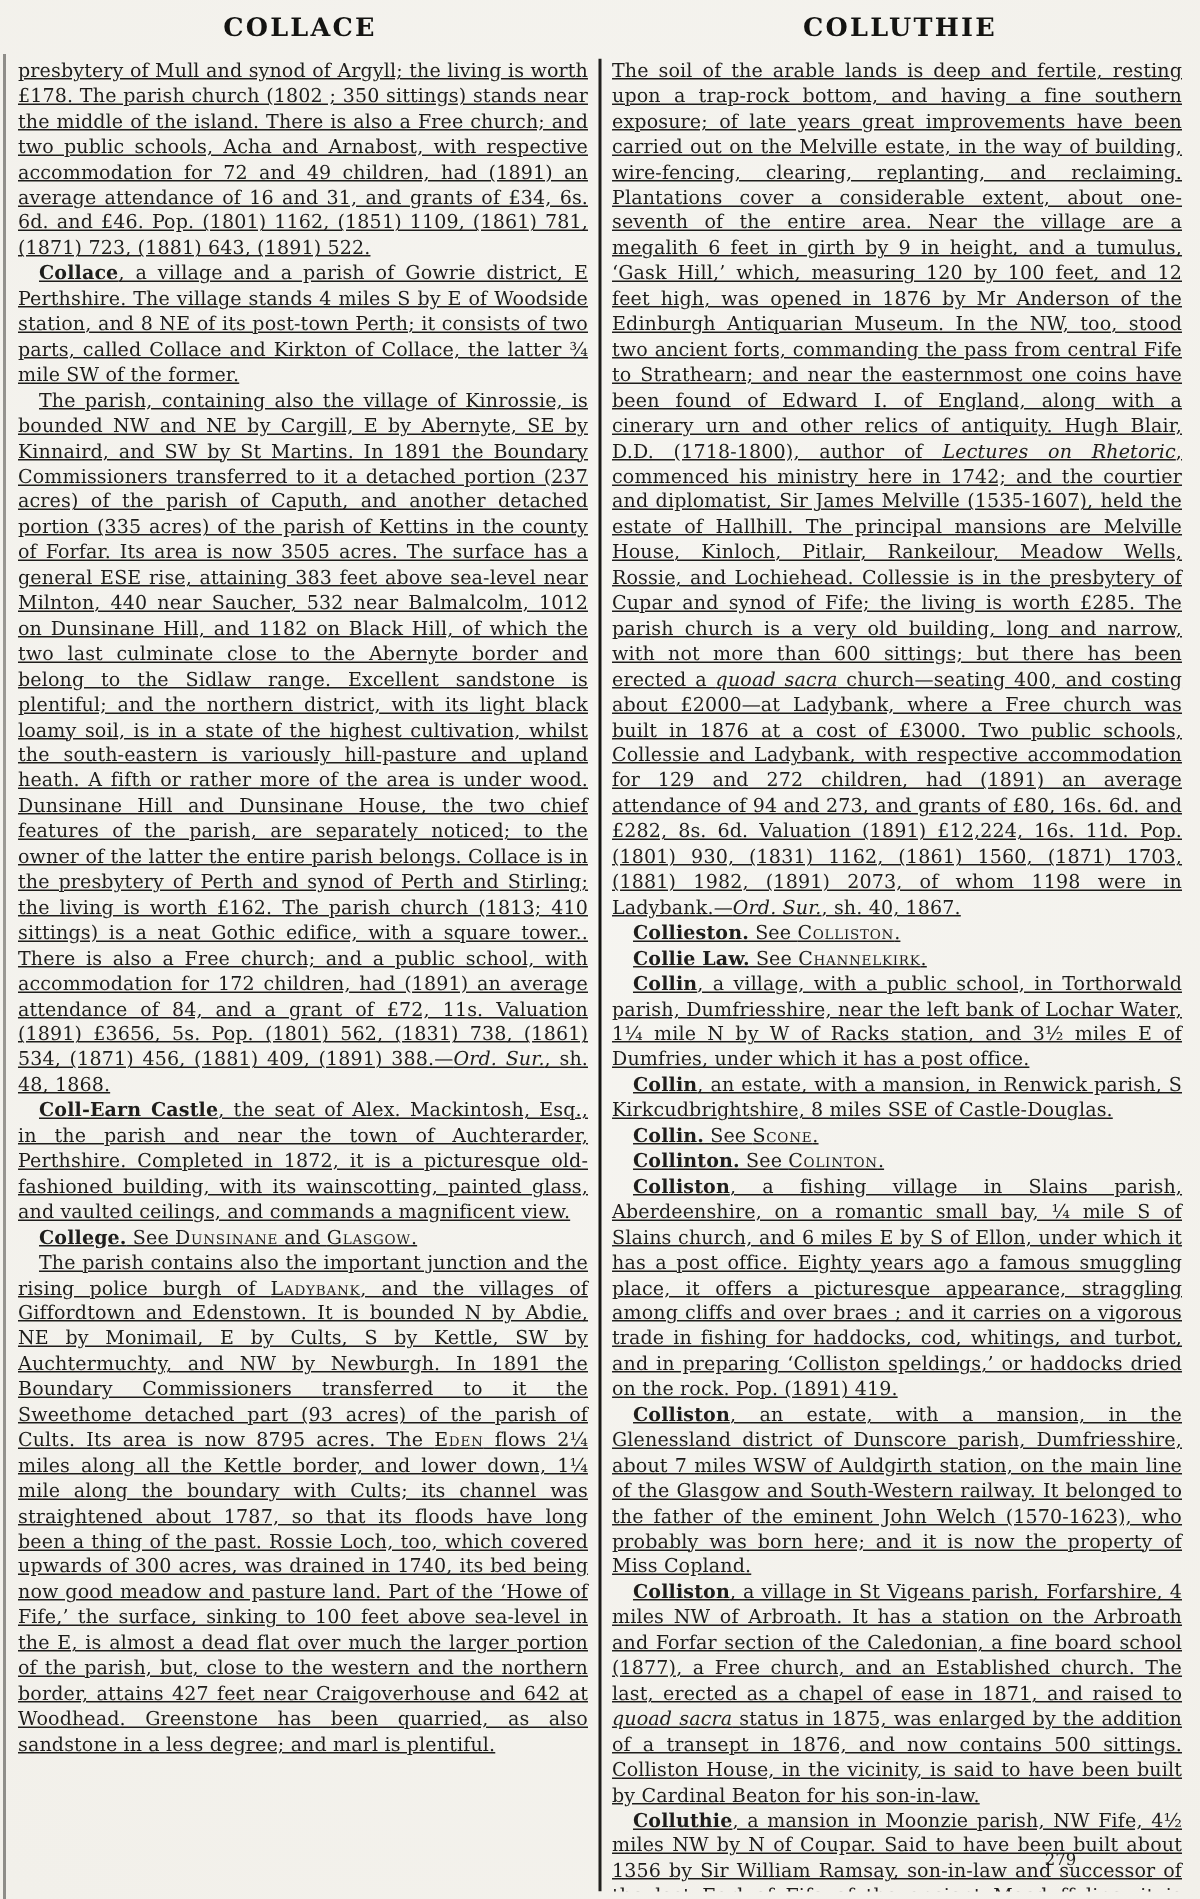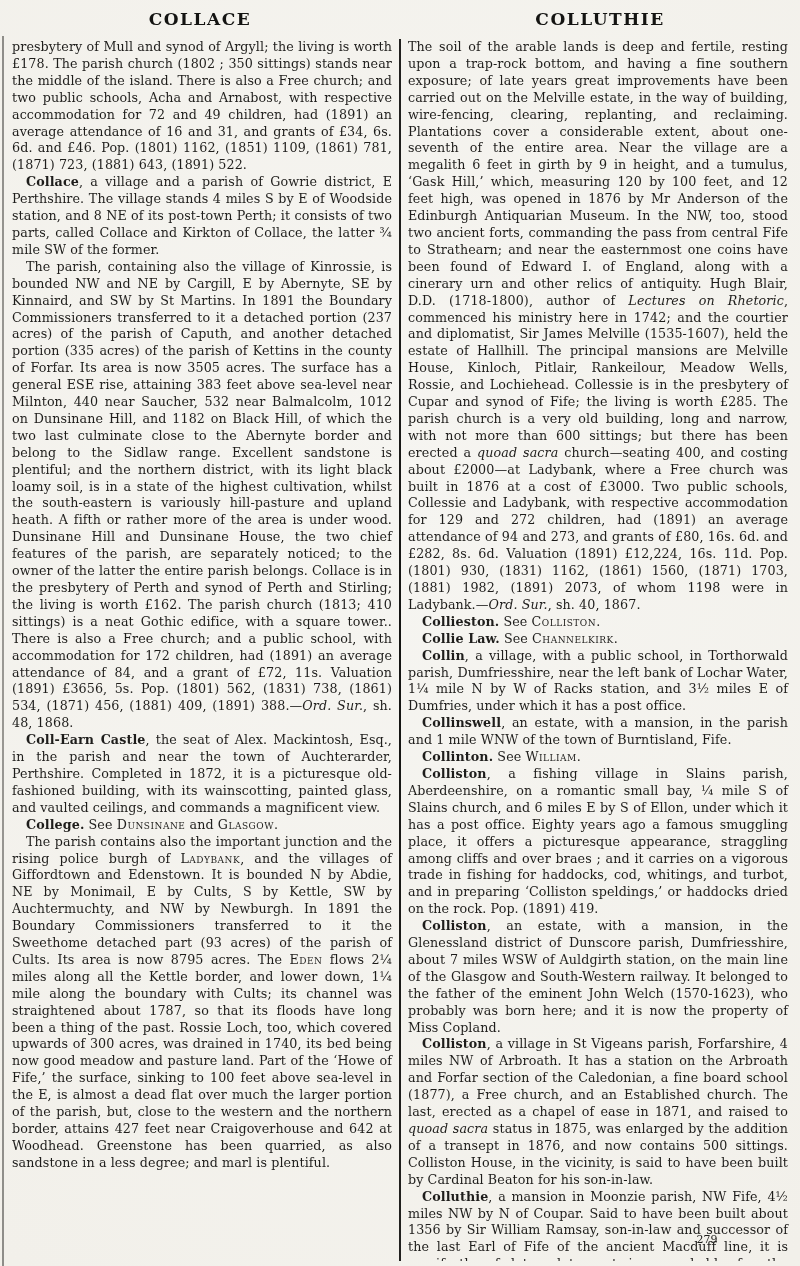--- a/index.html
+++ b/index.html
@@ -37,21 +37,21 @@
   }
   .col{
     width:380px;
     font-size:12.7px;line-height:16.9px;letter-spacing:.1px;
     text-align:justify;
   }
   .divider{
     width:2px;margin:0 7px;
     background:linear-gradient(#22211f 0%, #141412 50%, #22211f 100%);
   }
-  p.para{margin:0;}
+  p.para{margin:0;text-decoration:underline;}
   p.ind{text-indent:14px;}
   .b{font-weight:bold;}
   .i{font-style:italic;}
   .sc{font-variant:small-caps;letter-spacing:.5px;}
   .pagenum{
     position:absolute;left:672px;top:1233px;width:70px;
     font-size:11px;text-align:center;color:#1e1d1b;
   }
 </style>
 </head>
@@ -71,22 +71,23 @@
         <p class="para ind"><span class="b">Coll-Earn Castle</span><span>, the seat of Alex. Mackintosh, Esq., in the parish and near the town of Auchterarder, Perthshire.  Completed in 1872, it is a picturesque old-fashioned building, with its wainscotting, painted glass, and vaulted ceilings, and commands a magnificent view.</span></p>
         <p class="para ind"><span class="b">College.</span><span>  See </span><span class="sc">Dunsinane</span><span> and </span><span class="sc">Glasgow</span><span>.</span></p>
         <p class="para ind"><span>The parish contains also the important junction and the rising police burgh of </span><span class="sc">Ladybank</span><span>, and the villages of Giffordtown and Edenstown.  It is bounded N by Abdie, NE by Monimail, E by Cults, S by Kettle, SW by Auchtermuchty, and NW by Newburgh.  In 1891 the Boundary Commissioners transferred to it the Sweethome detached part (93 acres) of the parish of Cults.  Its area is now 8795 acres.  The </span><span class="sc">Eden</span><span> flows 2¼ miles along all the Kettle border, and lower down, 1¼ mile along the boundary with Cults; its channel was straightened about 1787, so that its floods have long been a thing of the past.  Rossie Loch, too, which covered upwards of 300 acres, was drained in 1740, its bed being now good meadow and pasture land.  Part of the ‘Howe of Fife,’ the surface, sinking to 100 feet above sea-level in the E, is almost a dead flat over much the larger portion of the parish, but, close to the western and the northern border, attains 427 feet near Craigoverhouse and 642 at Woodhead.  Greenstone has been quarried, as also sandstone in a less degree; and marl is plentiful.</span></p>
       </div>
     <div class="divider"></div>
     <div class="col" id="col-right">
         <p class="para"><span>The soil of the arable lands is deep and fertile, resting upon a trap-rock bottom, and having a fine southern exposure; of late years great improvements have been carried out on the Melville estate, in the way of building, wire-fencing, clearing, replanting, and reclaiming.  Plantations cover a considerable extent, about one-seventh of the entire area.  Near the village are a megalith 6 feet in girth by 9 in height, and a tumulus, ‘Gask Hill,’ which, measuring 120 by 100 feet, and 12 feet high, was opened in 1876 by Mr Anderson of the Edinburgh Antiquarian Museum.  In the NW, too, stood two ancient forts, commanding the pass from central Fife to Strathearn; and near the easternmost one coins have been found of Edward I. of England, along with a cinerary urn and other relics of antiquity.  Hugh Blair, D.D. (1718-1800), author of </span><span class="i">Lectures on Rhetoric</span><span>, commenced his ministry here in 1742; and the courtier and diplomatist, Sir James Melville (1535-1607), held the estate of Hallhill.  The principal mansions are Melville House, Kinloch, Pitlair, Rankeilour, Meadow Wells, Rossie, and Lochiehead.  Collessie is in the presbytery of Cupar and synod of Fife; the living is worth £285.  The parish church is a very old building, long and narrow, with not more than 600 sittings; but there has been erected a </span><span class="i">quoad sacra</span><span> church—seating 400, and costing about £2000—at Ladybank, where a Free church was built in 1876 at a cost of £3000.  Two public schools, Collessie and Ladybank, with respective accommodation for 129 and 272 children, had (1891) an average attendance of 94 and 273, and grants of £80, 16s. 6d. and £282, 8s. 6d.  Valuation (1891) £12,224, 16s. 11d.  Pop. (1801) 930, (1831) 1162, (1861) 1560, (1871) 1703, (1881) 1982, (1891) 2073, of whom 1198 were in Ladybank.—</span><span class="i">Ord. Sur.</span><span>, sh. 40, 1867.</span></p>
         <p class="para ind"><span class="b">Collieston.</span><span>  See </span><span class="sc">Colliston</span><span>.</span></p>
         <p class="para ind"><span class="b">Collie Law.</span><span>  See </span><span class="sc">Channelkirk</span><span>.</span></p>
         <p class="para ind"><span class="b">Collin</span><span>, a village, with a public school, in Torthorwald parish, Dumfriesshire, near the left bank of Lochar Water, 1¼ mile N by W of Racks station, and 3½ miles E of Dumfries, under which it has a post office.</span></p>
-        <p class="para ind"><span class="b">Collinswell</span><span>, an estate, with a mansion, in the parish and 1 mile WNW of the town of Burntisland, Fife.</span></p>
-        <p class="para ind"><span class="b">Collinton.</span><span>  See </span><span class="sc">William</span><span>.</span></p>
+        <p class="para ind"><span class="b">Collin</span><span>, an estate, with a mansion, in Renwick parish, S Kirkcudbrightshire, 8 miles SSE of Castle-Douglas.</span></p>
+        <p class="para ind"><span class="b">Collin.</span><span>  See </span><span class="sc">Scone</span><span>.</span></p>
+        <p class="para ind"><span class="b">Collinton.</span><span>  See </span><span class="sc">Colinton</span><span>.</span></p>
         <p class="para ind"><span class="b">Colliston</span><span>, a fishing village in Slains parish, Aberdeenshire, on a romantic small bay, ¼ mile S of Slains church, and 6 miles E by S of Ellon, under which it has a post office.  Eighty years ago a famous smuggling place, it offers a picturesque appearance, straggling among cliffs and over braes ; and it carries on a vigorous trade in fishing for haddocks, cod, whitings, and turbot, and in preparing ‘Colliston speldings,’ or haddocks dried on the rock.  Pop. (1891) 419.</span></p>
         <p class="para ind"><span class="b">Colliston</span><span>, an estate, with a mansion, in the Glenessland district of Dunscore parish, Dumfriesshire, about 7 miles WSW of Auldgirth station, on the main line of the Glasgow and South-Western railway.  It belonged to the father of the eminent John Welch (1570-1623), who probably was born here; and it is now the property of Miss Copland.</span></p>
         <p class="para ind"><span class="b">Colliston</span><span>, a village in St Vigeans parish, Forfarshire, 4 miles NW of Arbroath.  It has a station on the Arbroath and Forfar section of the Caledonian, a fine board school (1877), a Free church, and an Established church.  The last, erected as a chapel of ease in 1871, and raised to </span><span class="i">quoad sacra</span><span> status in 1875, was enlarged by the addition of a transept in 1876, and now contains 500 sittings.  Colliston House, in the vicinity, is said to have been built by Cardinal Beaton for his son-in-law.</span></p>
         <p class="para ind"><span class="b">Colluthie</span><span>, a mansion in Moonzie parish, NW Fife, 4½ miles NW by N of Coupar.  Said to have been built about 1356 by Sir William Ramsay, son-in-law and successor of the last Earl of Fife of the ancient Macduff line, it is manifestly of later date, yet is remarkable for the thickness of its walls, and for arched doors and windows; and it long suffered such neglect as to become</span></p>
       </div>
   </div>
   <div class="pagenum">279</div>
 </div>
 
 </body></html>

